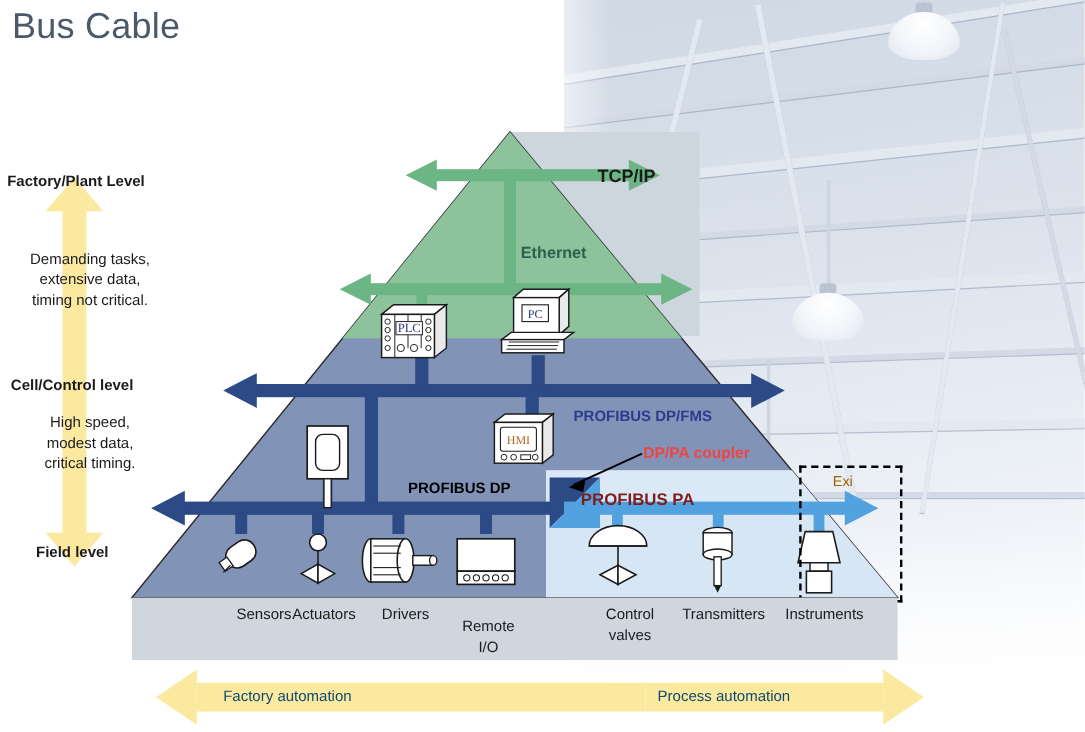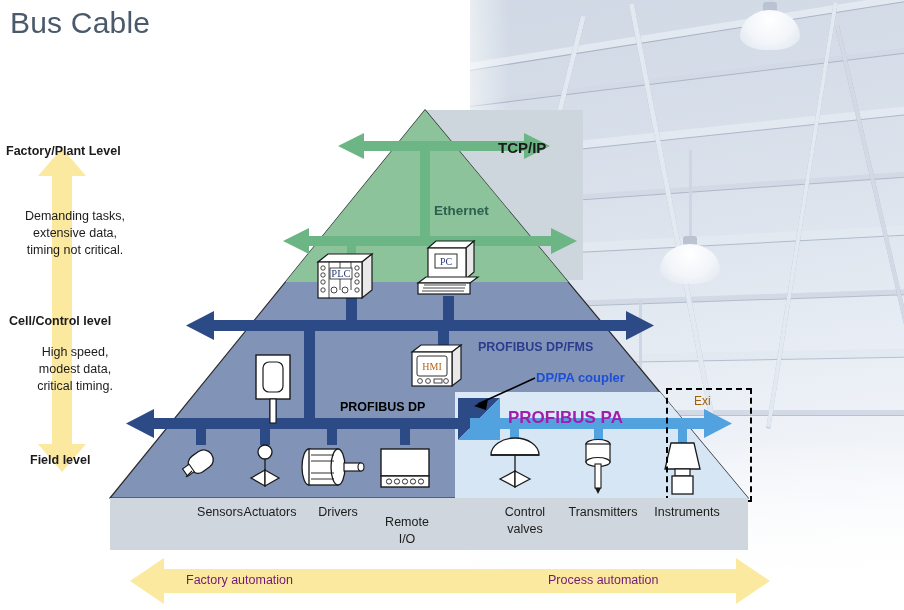--- a/index.html
+++ b/index.html
@@ -48,30 +48,30 @@
 
   
   #base{position:absolute;left:110px;top:498px;width:638px;height:52px;background:#cfd6dd;}
   .baseLbl{position:absolute;top:504px;font-size:12.5px;color:#1b1b1b;text-align:center;line-height:17px;}
 
   
   #hArrows{position:absolute;left:130px;top:558px;width:640px;height:46px;}
   .hshaft{position:absolute;top:11px;height:24px;background:#fce9a0;}
   .harrowL{position:absolute;left:0;top:0;width:0;height:0;border-top:23px solid transparent;border-bottom:23px solid transparent;border-right:34px solid #fce9a0;}
   .harrowR{position:absolute;right:0;top:0;width:0;height:0;border-top:23px solid transparent;border-bottom:23px solid transparent;border-left:34px solid #fce9a0;}
-  .hlabel{position:absolute;top:15px;font-size:12.5px;color:#701a75;white-space:nowrap;}
+  .hlabel{position:absolute;top:15px;font-size:12.5px;color:#0c4a6e;white-space:nowrap;}
 
   
   .busLbl{position:absolute;font-weight:bold;white-space:nowrap;}
   #lblTcp{left:498px;top:139px;font-size:15px;color:#1b1b1b;}
   #lblEth{left:434px;top:203px;font-size:13.5px;color:#2f5f4e;}
   #lblDpFms{left:478px;top:340px;font-size:12.5px;color:#2c3c8c;}
   #lblDp{left:340px;top:400px;font-size:12.5px;color:#000000;}
-  #lblPa{left:508px;top:408px;font-size:17px;color:#a21caf;}
-  #lblCoupler{left:536px;top:370px;font-size:13px;color:#1d4ed8;}
+  #lblPa{left:484px;top:408px;font-size:14px;color:#7f1d1d;}
+  #lblCoupler{left:536px;top:370px;font-size:13px;color:#ef4444;}
   #lblExi{left:694px;top:394px;font-size:12px;color:#a16207;font-weight:normal;}
 
   
   #exiBox{position:absolute;left:666px;top:388px;width:82px;height:110px;border:2px dashed #000;}
 
   
   .devtxt{font-family:"Liberation Serif",serif;}
 </style>
 </head>
 <body>

